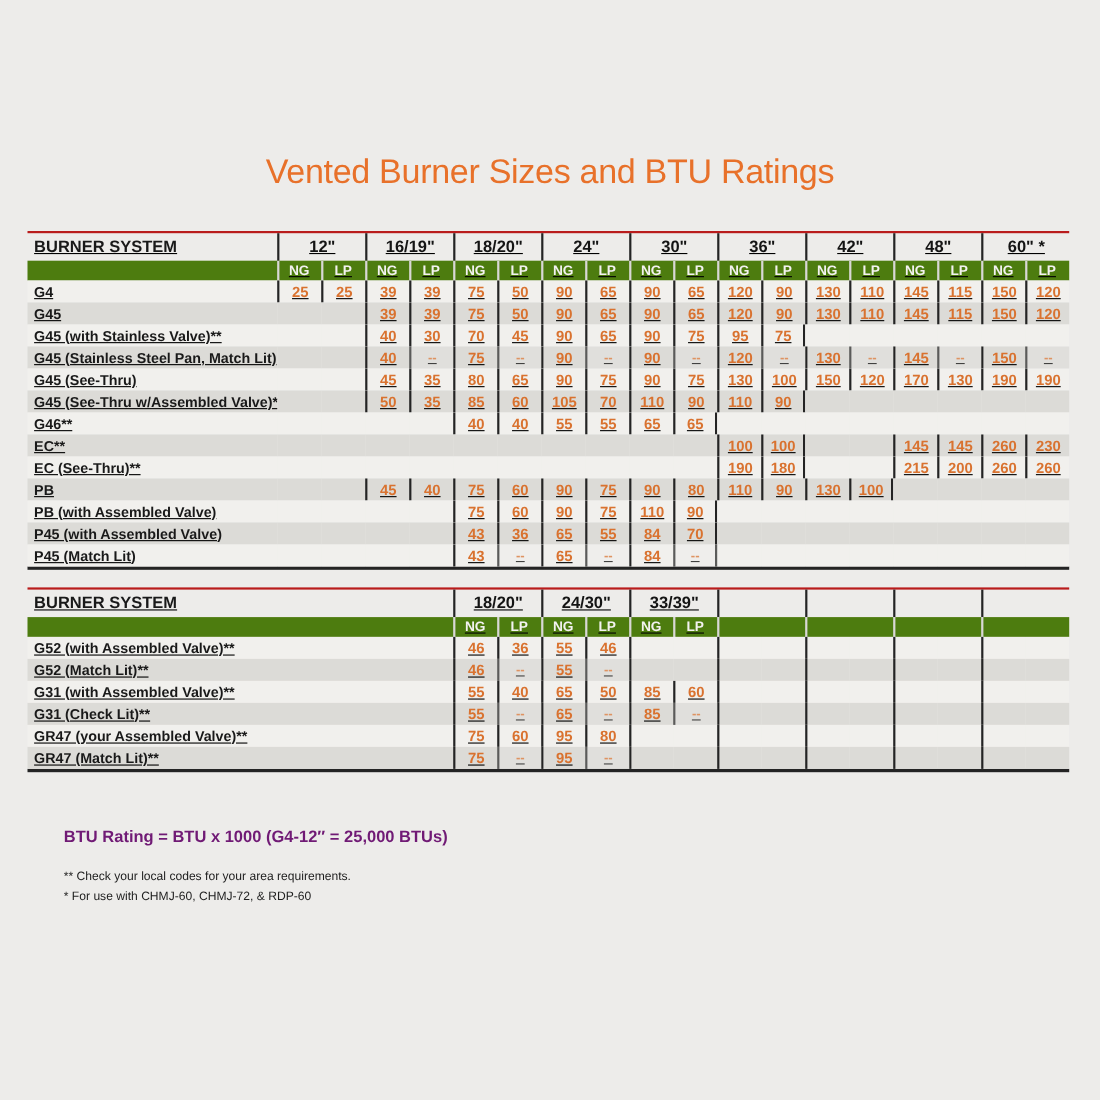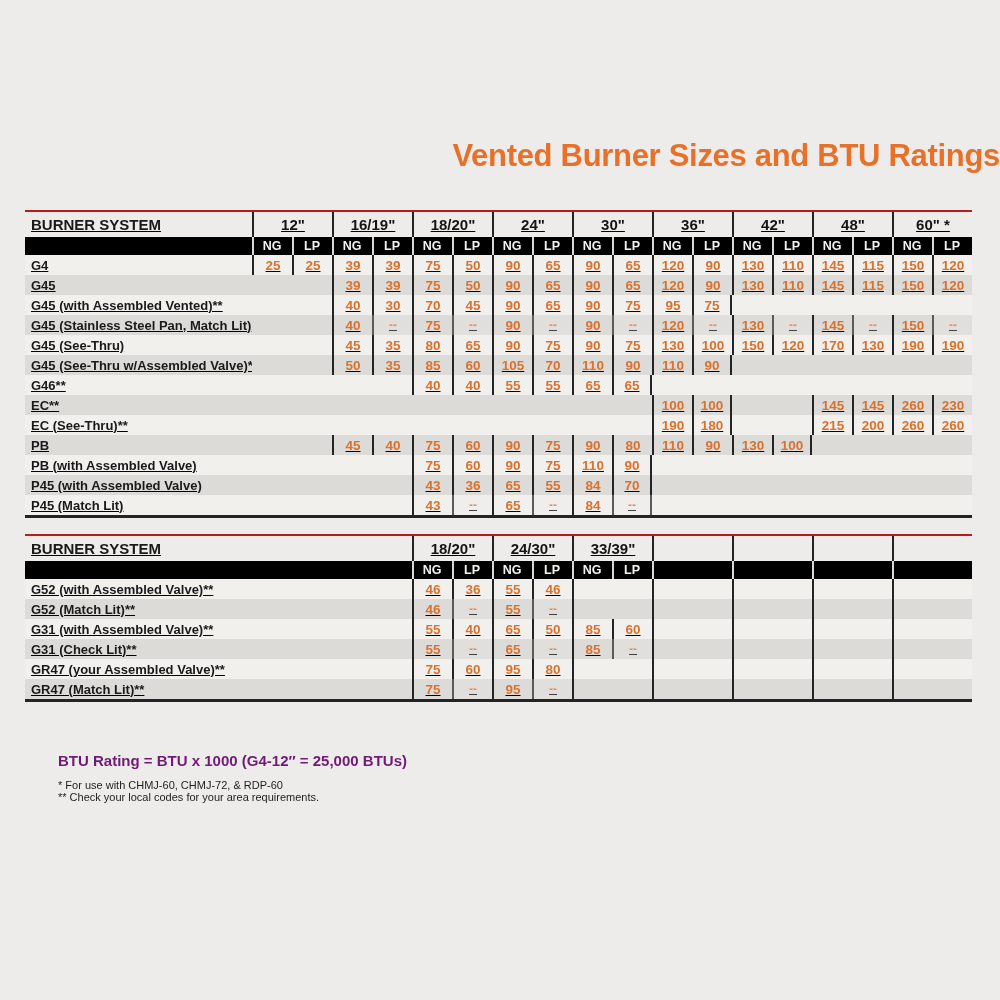--- a/index.html
+++ b/index.html
@@ -6,23 +6,23 @@
   html, body { width: 1000px; height: 1000px; }
   body {
     background: #edecea;
     font-family: "Liberation Sans", sans-serif;
     position: relative;
     overflow: hidden;
   }
   .title {
     position: absolute;
     top: 138px; left: 0; width: 1000px;
-    text-align: right;
+    text-align: center;
     font-size: 31px;
-    font-weight: bold;
+    font-weight: normal;
     letter-spacing: -0.3px;
     color: #e8712a;
   }
   .btable {
     position: absolute;
     display: grid;
     border-top: 2px solid #b91c1c;
     border-bottom: 3px solid #242424;
     text-decoration: underline;
   }
@@ -38,21 +38,21 @@
     color: #191919;
     overflow: visible;
   }
   .hdr-label { font-size: 15px; }
   .hdr-size {
     font-size: 15px;
     font-weight: bold;
     color: #141414;
     border-left: 2px solid #242424;
   }
-  .dark { background: #000000; }
+  .dark { background: #4d7c0f; }
   .gas {
     color: #f3f2f0;
     font-size: 12.5px;
     font-weight: bold;
     box-shadow: inset 2px 0 0 #d9d8d5;
   }
   .val { font-size: 13.5px; font-weight: bold; color: #d9722f; }
   .dash { opacity: 0.72; font-size: 12px; }
   .bl { border-left: 2px solid #242424; }
   .br { border-right: 2px solid #242424; }
@@ -65,21 +65,21 @@
     font-weight: bold;
     color: #701a75;
   }
   .footnote {
     position: absolute;
     left: 58px;
     font-size: 11px;
     color: #1d1d1d;
   }
   .fn1 { top: 791px; }
-  .fn2 { top: 779px; }
+  .fn2 { top: 809px; }
 </style>
 </head>
 <body>
 
 <div class="title">Vented Burner Sizes and BTU Ratings</div>
 
 <div id="table1" class="btable" style="left: 25px; top: 210px; grid-template-columns: 227px repeat(18, 40px);">
     <div class="cell lbl hdr-label rh">BURNER SYSTEM</div>
     <div class="cell hdr-size rh" style="grid-column: span 2;">12"</div>
     <div class="cell hdr-size rh" style="grid-column: span 2;">16/19"</div>
@@ -140,21 +140,21 @@
     <div class="cell val vh s1 bl">90</div>
     <div class="cell val vh s1 bl">65</div>
     <div class="cell val vh s1 bl">120</div>
     <div class="cell val vh s1 bl">90</div>
     <div class="cell val vh s1 bl">130</div>
     <div class="cell val vh s1 bl">110</div>
     <div class="cell val vh s1 bl">145</div>
     <div class="cell val vh s1 bl">115</div>
     <div class="cell val vh s1 bl">150</div>
     <div class="cell val vh s1 bl">120</div>
-    <div class="cell lbl vh s0">G45 (with Assembled Vented)**</div>
+    <div class="cell lbl vh s0">G45 (with Stainless Valve)**</div>
     <div class="cell val vh s0"></div>
     <div class="cell val vh s0"></div>
     <div class="cell val vh s0 bl">40</div>
     <div class="cell val vh s0 bl">30</div>
     <div class="cell val vh s0 bl">70</div>
     <div class="cell val vh s0 bl">45</div>
     <div class="cell val vh s0 bl">90</div>
     <div class="cell val vh s0 bl">65</div>
     <div class="cell val vh s0 bl">90</div>
     <div class="cell val vh s0 bl">75</div>

